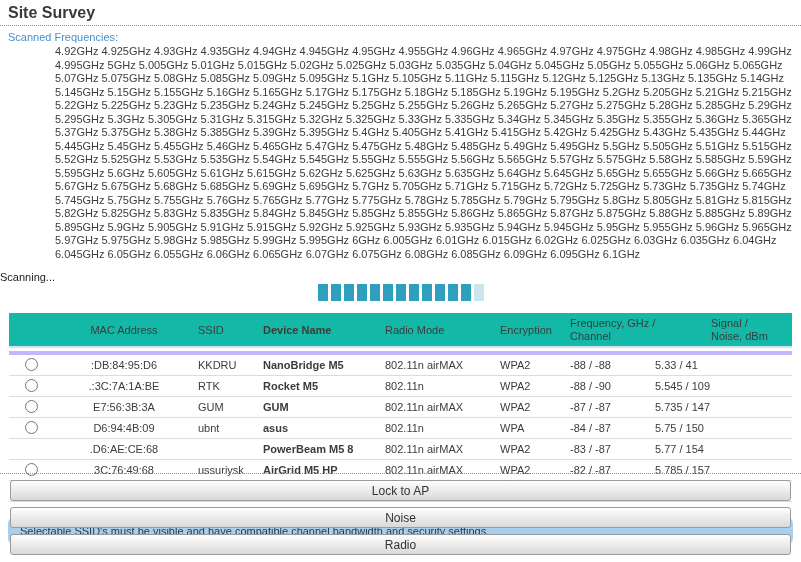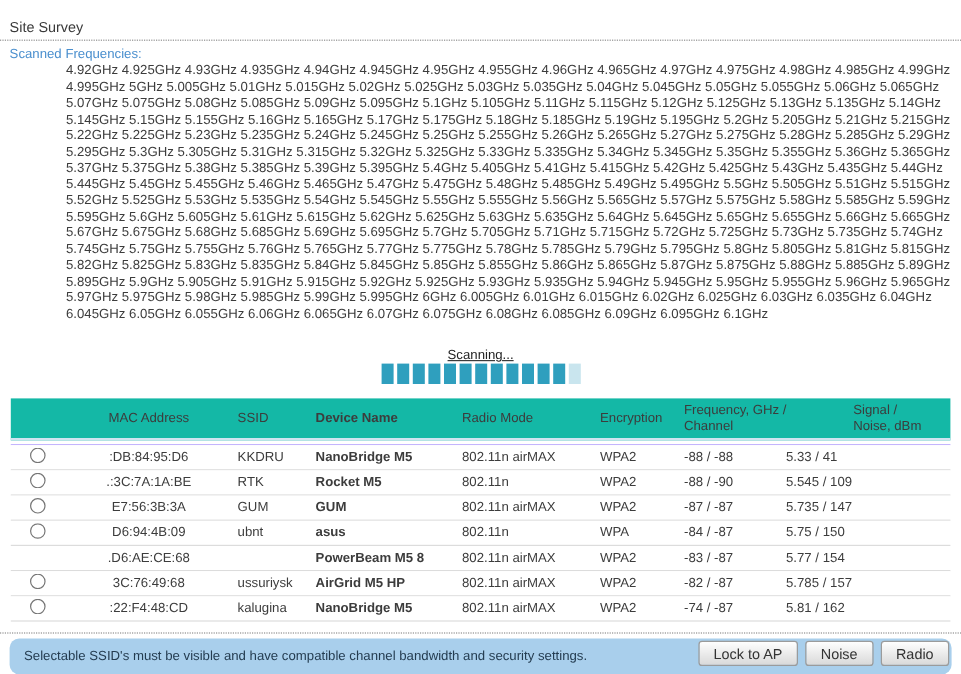--- a/index.html
+++ b/index.html
@@ -4,28 +4,28 @@
 <style>
   html,body { margin:0; padding:0; }
   body {
     width:801px; height:562px; overflow:hidden;
     background:#ffffff;
     font-family:"Liberation Sans", sans-serif;
     font-size:11px; color:#3c3c3c;
     position:relative;
   }
   .page-title {
-    font-weight:normal; font-size:12px; color:#3a3a3a;
-    padding:16px 8px 3px 8px;
+    font-weight:bold; font-size:16px; color:#3a3a3a;
+    padding:4px 8px 3px 8px;
     border-bottom:1px dotted #8f8f8f;
   }
   .freq-label { color:#4a8fce; padding:5px 8px 2px 8px; }
   .freq-list  { padding:0 6px 0 55px; line-height:13.5px; color:#3c3c3c; width:758px; }
 
-  .scan-wrap  { text-align:center; margin-top:21px;text-decoration:underline; }
+  .scan-wrap  { text-align:left; margin-top:10px; }
   .scan-label { color:#222; margin-bottom:1px; }
   .scan-bar   { display:flex; justify-content:center; gap:3px; height:17px; margin-top:1px; }
   .seg        { width:10px; height:17px; background:#2f9fbe; }
   .seg.empty  { background:#c9e5ee; }
 
   .survey-table { margin:12px 9px 0 9px; }
   .thead {
     display:flex; align-items:center;
     background:#14b8a6; height:33px;
     border-bottom:2px solid #cfe4f0;
@@ -34,39 +34,39 @@
   .th,.td { padding:0 4px; box-sizing:border-box; overflow:hidden; white-space:nowrap; }
   .c-radio  { width:45px; text-align:center; }
   .c-mac    { width:140px; text-align:center; }
   .c-ssid   { width:65px; }
   .c-device { width:122px;font-weight:bold; }
   .c-mode   { width:115px; }
   .c-enc    { width:70px; }
   .c-signal { width:85px; }
   .c-freq   { flex:1; }
   .th-two span { display:block; line-height:13px; }
-  .tbody { margin-top:3px; border-top:1px solid #c4b5fd; }
+  .tbody { margin-top:3px; border-top:4px solid #c4b5fd; }
   .trow {
     display:flex; align-items:center;
     height:20px; background:#ffffff;
     border-bottom:1px solid #dcdcdc;
   }
   .trow input[type="radio"] { width:13px; height:13px; margin:0; }
 
   .note-bar {
     margin:14px 8px 0 8px;
     background:#a9cfec;
     border-radius:8px;
     padding:9px 12px;
     color:#243c50;
   }
 
   .footer { position:absolute; left:0; right:0; bottom:0; }
   .footer-rule { border-top:1px dotted #8f8f8f; }
-  .footer-buttons { display:flex; justify-content:flex-end; gap:6px; padding:6px 10px 7px 10px; }
+  .footer-buttons { display:flex; gap:6px; padding:6px 10px 7px 10px;flex-direction:column; }
   .btn {
     font-family:"Liberation Sans", sans-serif;
     font-size:12px; color:#333;
     height:21px; padding:1px 12px;
     border:1px solid #9b9b9b; border-radius:3px;
     background:linear-gradient(#fefefe,#d9d9d9);
     cursor:pointer;
   }
 </style>
 </head>

